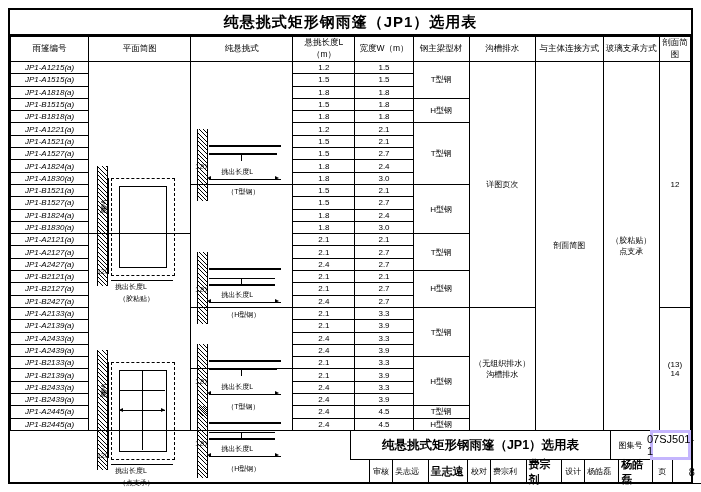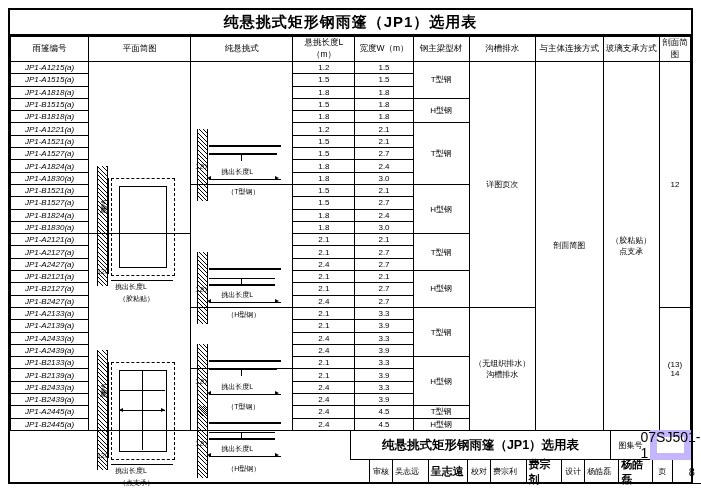--- a/index.html
+++ b/index.html
@@ -13,22 +13,22 @@
   table.main th,table.main td{border:1px solid #000;font-size:8px;text-align:center;vertical-align:middle;padding:0;}
   table.main th{height:16px;font-weight:normal;font-size:8.5px;}
   td.code{height:11.3px;font-size:7.6px;text-align:left;padding-left:2px;white-space:nowrap;font-style:italic;}
   td.num{height:11.3px;font-size:8px;}
   
   .footer{position:absolute;left:350px;top:430px;width:341px;height:54px;}
   .f-title{position:absolute;left:0;top:0;width:260px;height:30px;border:1px solid #000;border-right:0;box-sizing:border-box;
     display:flex;align-items:center;justify-content:center;font-size:12.5px;font-weight:bold;}
   .f-num-l{position:absolute;left:260px;top:0;width:40px;height:30px;border:1px solid #000;border-right:0;box-sizing:border-box;
     display:flex;align-items:center;justify-content:center;font-size:8px;}
-  .f-num-r{position:absolute;left:300px;top:0;width:41px;height:30px;border:7px solid #c4b5fd;box-sizing:border-box;
-    display:flex;align-items:center;justify-content:center;font-size:14px;}
+  .f-num-r{position:absolute;left:300px;top:0;width:41px;height:30px;border:3px solid #c4b5fd;box-sizing:border-box;
+    display:flex;align-items:center;justify-content:center;font-size:11px;}
   .f-row{position:absolute;left:0;top:30px;width:341px;height:24px;border:1px solid #000;border-top:0;box-sizing:border-box;display:flex;margin-left:19px;}
   .f-cell{border-right:1px solid #000;display:flex;align-items:center;font-size:8px;padding-left:2px;box-sizing:border-box;height:100%;}
   .f-sign{font-family:"Liberation Serif","DejaVu Serif",serif;font-size:11px;font-weight:bold;padding-left:2px;}
   .f-page{width:41px;display:flex;align-items:center;justify-content:center;font-size:11px;border-right:0;}
   .f-pagelbl{width:22px;display:flex;align-items:center;justify-content:center;font-size:8px;border-right:1px solid #000;height:100%;box-sizing:border-box;}
   
   .draw-cell{position:relative;padding:0;}
   .dwg{position:relative;width:100%;height:100%;}
   .lbl{position:absolute;font-size:7px;white-space:nowrap;}
   .lblv{position:absolute;font-size:7px;white-space:nowrap;writing-mode:vertical-rl;}

